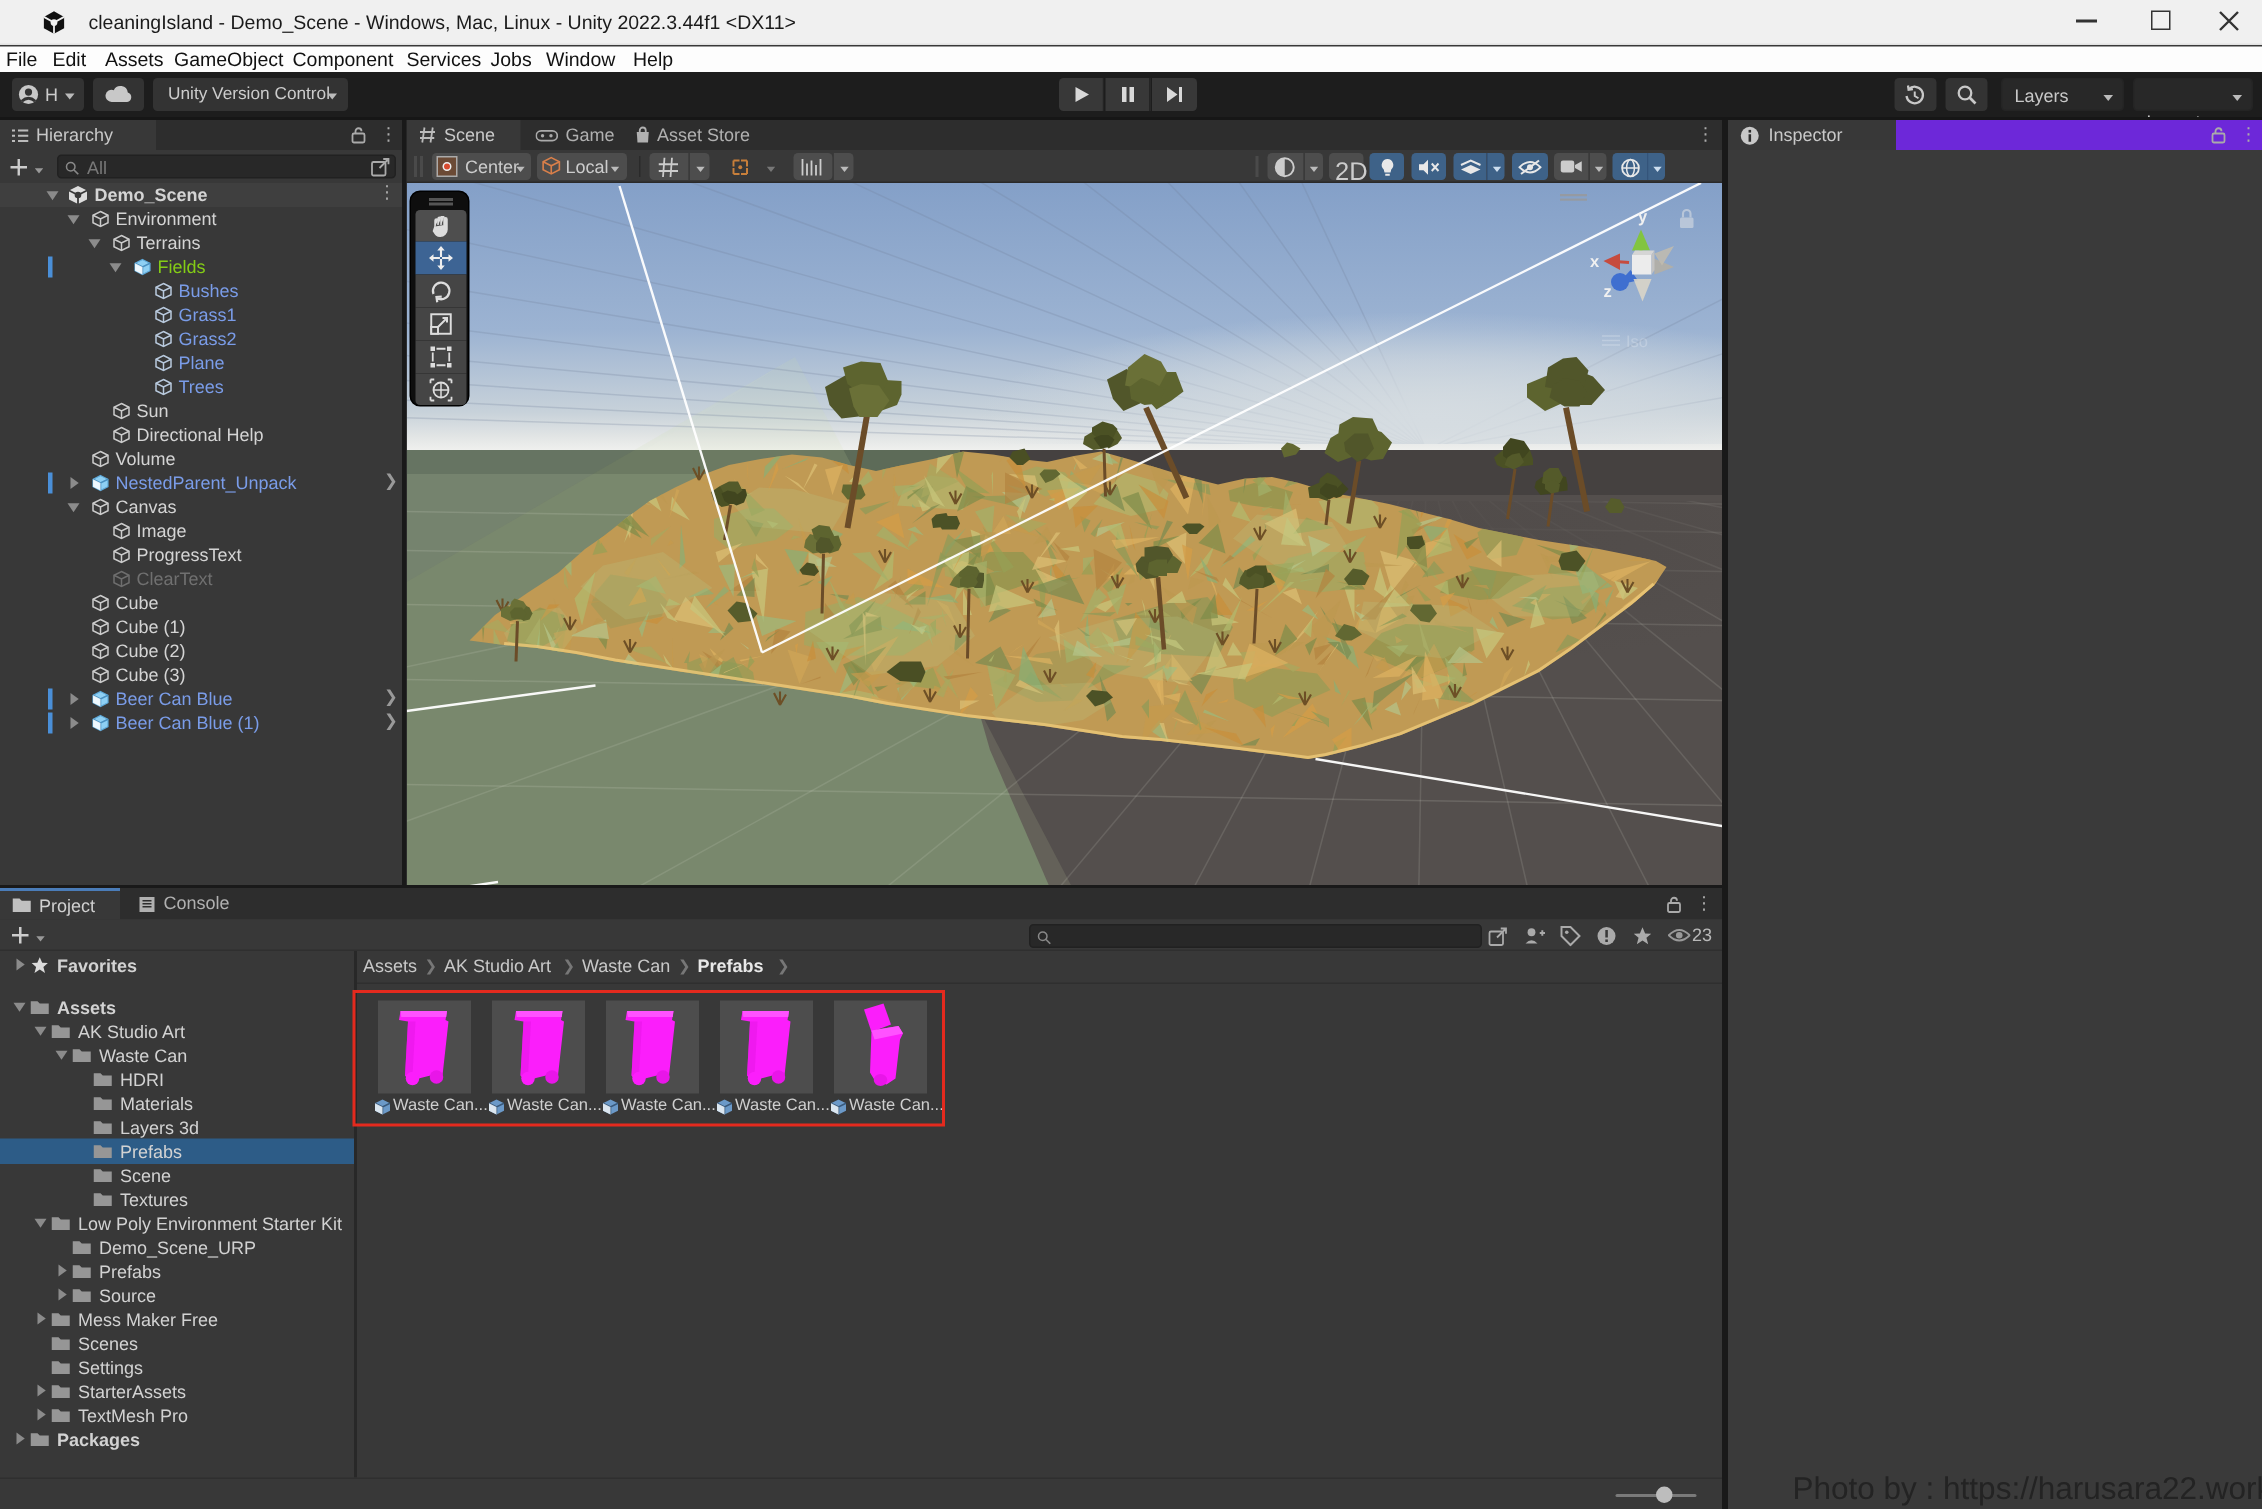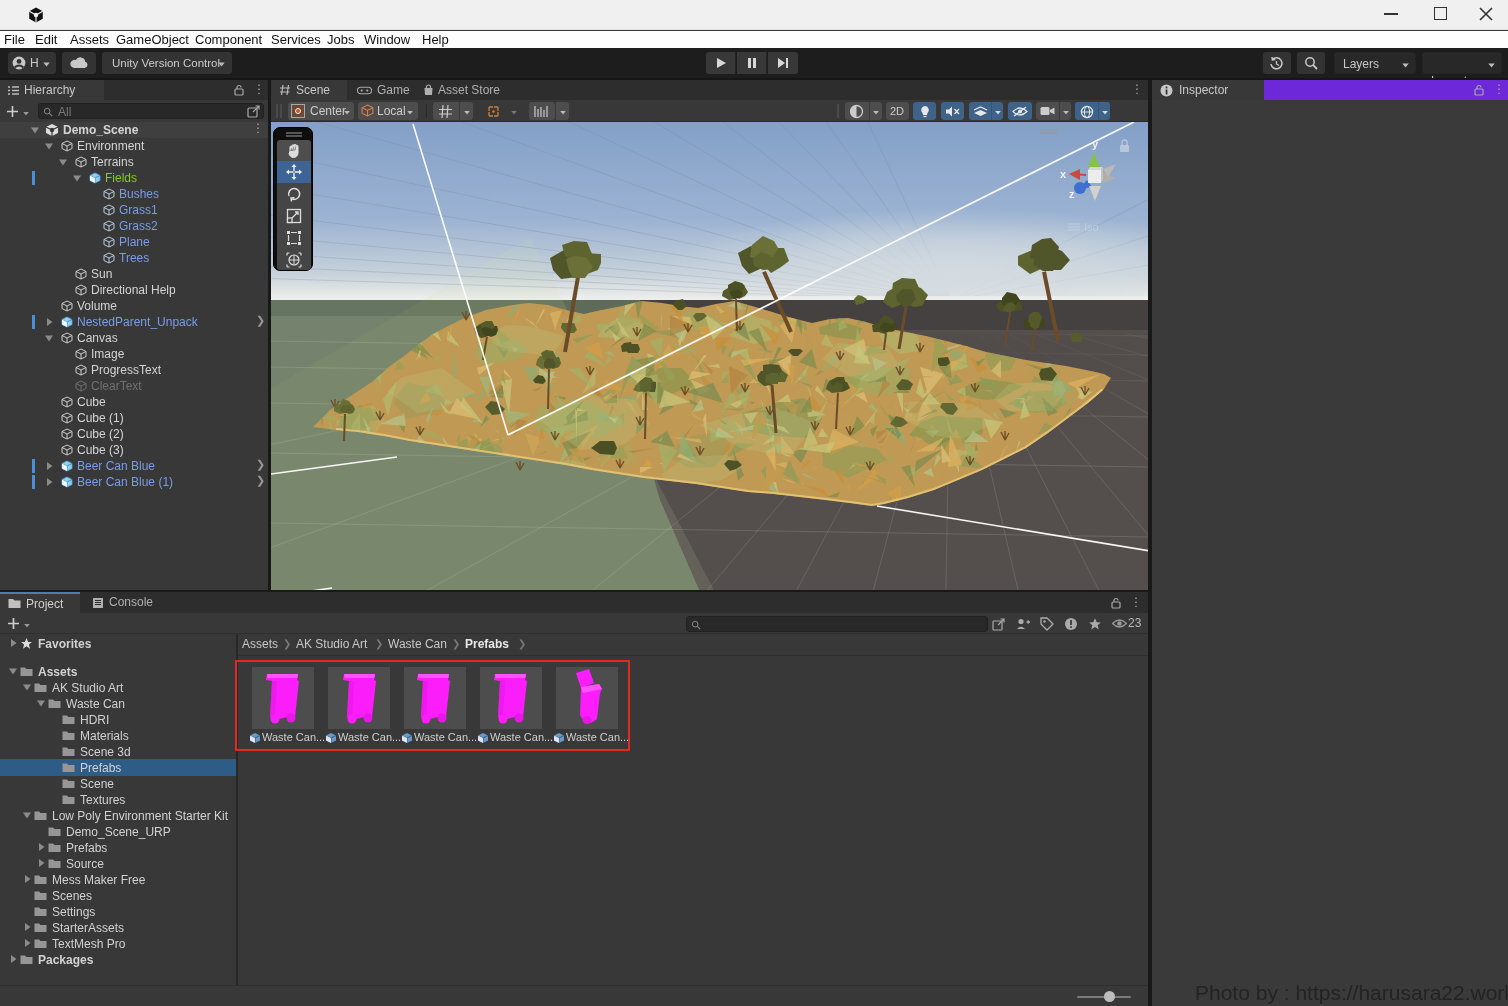--- a/index.html
+++ b/index.html
@@ -6,20 +6,21 @@
 .abs { position:absolute; }
 </style></head>
 <body>
 
 <div class="abs" style="left:0;top:0;width:1508px;height:30px;background:#f0f0f0;border-bottom:1px solid #e2e2e2">
   <svg class="abs" style="left:27px;top:6px" width="18" height="18" viewBox="0 0 24 24">
     <path d="M12 2 L21 7 L21 17 L12 22 L3 17 L3 7 Z" fill="#111"></path>
     <path d="M3 7 L12 12 L21 7 M12 12 L12 22" stroke="#f0f0f0" stroke-width="1.6" fill="none"></path>
     <circle cx="12" cy="12" r="3" fill="#f0f0f0"></circle>
   </svg>
+  <div class="abs" style="left:59px;top:7px;font-size:13px;color:#1b1b1b">cleaningIsland - Demo_Scene - Windows, Mac, Linux - Unity 2022.3.44f1 &lt;DX11&gt;</div>
   <div class="abs" style="left:1384px;top:13px;width:14px;height:2px;background:#333"></div>
   <div class="abs" style="left:1434px;top:7px;width:13px;height:13px;border:1.6px solid #333"></div>
   <svg class="abs" style="left:1479px;top:7px" width="14" height="14" viewBox="0 0 14 14">
       <path d="M1 1 L13 13 M13 1 L1 13" stroke="#333" stroke-width="1.6"></path>
     </svg>
 </div>
 
 <div class="abs" style="left:0;top:31px;width:1508px;height:17px;background:#fdfdfd;font-size:13px;color:#111">
   <span class="abs" style="left:4px;top:1px">File</span>
   <span class="abs" style="left:35px;top:1px">Edit</span>
@@ -369,21 +370,21 @@
           <circle cx="7.5" cy="7.5" r="6" fill="none" stroke="#ccc" stroke-width="1.3"></circle>
           <path d="M7.5 1.5 a6 6 0 0 0 0 12 Z" fill="#ccc"></path>
         </svg>
     </div>
     <div class="abs" style="left:598px;top:2px;width:13px;height:18px;background:#4d4d4d;border-radius:0 3px 3px 0;border-left:1px solid #3a3a3a">
       <svg class="abs" style="left:2px;top:7px" width="8" height="7" viewBox="0 0 10 10">
           <polygon points="1,3 9,3 5,8" fill="#bbb"></polygon>
         </svg>
     </div>
     <div class="abs" style="left:615px;top:2px;width:23px;height:18px;background:#4d4d4d;border-radius:3px">
-      <span class="abs" style="left:4px;top:3px;font-size:11px;color:#ccc">2D</span>
+      <span class="abs" style="left:4px;top:3px;font-size:17px;color:#ccc">2D</span>
     </div>
     <div class="abs" style="left:642px;top:2px;width:23px;height:18px;background:#3e6288;border-radius:3px">
       <svg class="abs" style="left:6px;top:3px" width="12" height="13" viewBox="0 0 12 13">
           <path d="M6 1 a4 4 0 0 1 2.5 7 L8 10 H4 L3.5 8 A4 4 0 0 1 6 1 Z" fill="#e8e8e8"></path>
           <path d="M4.5 11.5 h3" stroke="#e8e8e8" stroke-width="1.2"></path>
         </svg>
     </div>
     <div class="abs" style="left:670px;top:2px;width:23px;height:18px;background:#3e6288;border-radius:3px">
       <svg class="abs" style="left:4px;top:4px" width="15" height="11" viewBox="0 0 15 11">
           <path d="M1 3.5 H4 L7 0.5 V10.5 L4 7.5 H1 Z" fill="#e8e8e8"></path>
@@ -1411,21 +1412,21 @@
         <path d="M0.5 1.5 L5 1.5 L6.5 3 L12.5 3 L12.5 10 L0.5 10 Z" fill="#969696"></path>
       </svg>
       <div style="position:absolute;left:80px;top:78px;font-size:12px;line-height:16px;color:#d2d2d2;font-weight:400">HDRI</div>
       <svg style="position:absolute;left:62px;top:96px" width="13" height="11" viewBox="0 0 13 11">
         <path d="M0.5 1.5 L5 1.5 L6.5 3 L12.5 3 L12.5 10 L0.5 10 Z" fill="#969696"></path>
       </svg>
       <div style="position:absolute;left:80px;top:94px;font-size:12px;line-height:16px;color:#d2d2d2;font-weight:400">Materials</div>
       <svg style="position:absolute;left:62px;top:112px" width="13" height="11" viewBox="0 0 13 11">
         <path d="M0.5 1.5 L5 1.5 L6.5 3 L12.5 3 L12.5 10 L0.5 10 Z" fill="#969696"></path>
       </svg>
-      <div style="position:absolute;left:80px;top:110px;font-size:12px;line-height:16px;color:#d2d2d2;font-weight:400">Scene 3d</div>
+      <div style="position:absolute;left:80px;top:110px;font-size:12px;line-height:16px;color:#d2d2d2;font-weight:400">Layers 3d</div>
       <div style="position:absolute;left:0;top:125px;width:236px;height:17px;background:#2d5c87"></div>
       <svg style="position:absolute;left:62px;top:128px" width="13" height="11" viewBox="0 0 13 11">
         <path d="M0.5 1.5 L5 1.5 L6.5 3 L12.5 3 L12.5 10 L0.5 10 Z" fill="#969696"></path>
       </svg>
       <div style="position:absolute;left:80px;top:126px;font-size:12px;line-height:16px;color:#d2d2d2;font-weight:400">Prefabs</div>
       <svg style="position:absolute;left:62px;top:144px" width="13" height="11" viewBox="0 0 13 11">
         <path d="M0.5 1.5 L5 1.5 L6.5 3 L12.5 3 L12.5 10 L0.5 10 Z" fill="#969696"></path>
       </svg>
       <div style="position:absolute;left:80px;top:142px;font-size:12px;line-height:16px;color:#d2d2d2;font-weight:400">Scene</div>
       <svg style="position:absolute;left:62px;top:160px" width="13" height="11" viewBox="0 0 13 11">

